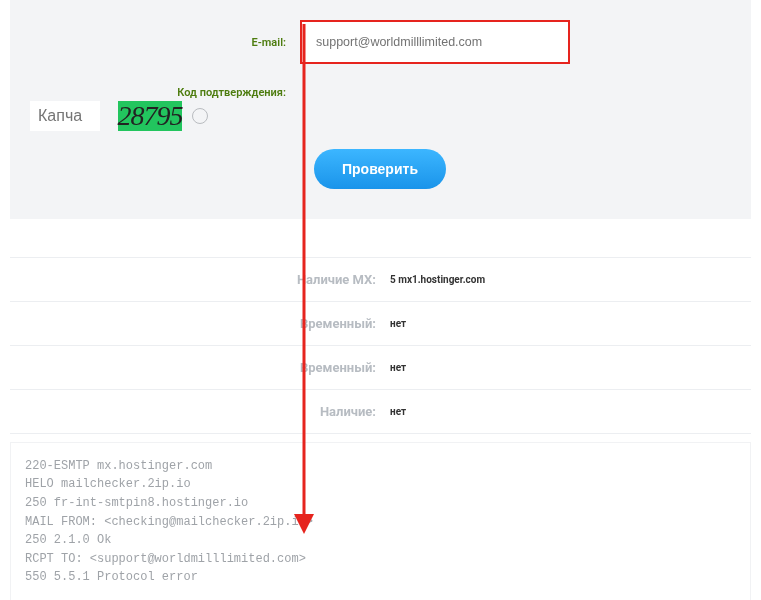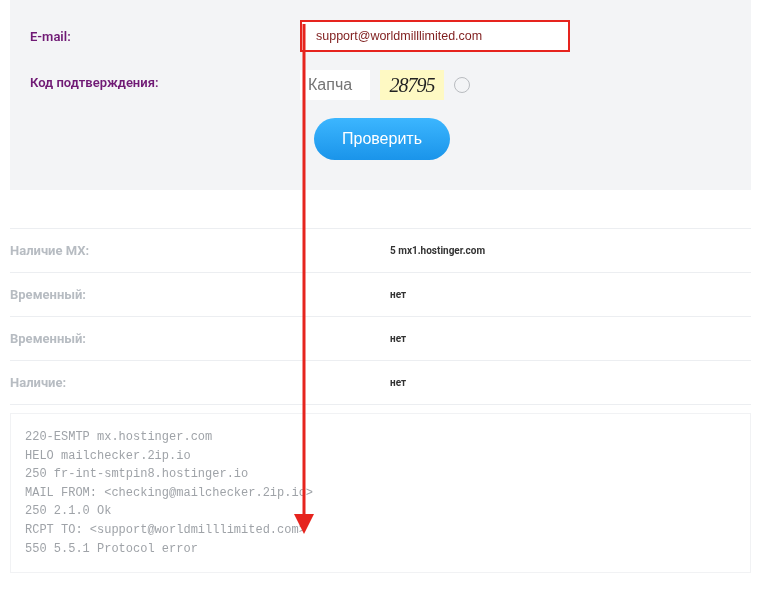--- a/index.html
+++ b/index.html
@@ -1,49 +1,49 @@
 <!DOCTYPE html>
 <html><head>
 <meta charset="utf-8">
 <style>
   * { margin: 0; padding: 0; box-sizing: border-box; }
   body { font-family: -apple-system, BlinkMacSystemFont, "Segoe UI", Roboto, Arial, sans-serif; font-size: 13px; color: #333; background: #fff; }
   .wrap { width: 761px; padding: 0 10px 10px; }
   .form-area { background: #f3f4f6; padding: 20px 20px 30px; }
   .form-row { display: flex; align-items: center; margin-bottom: 18px; }
-  .form-label { width: 270px; padding-right: 14px; color: #701a75; font-weight: 600; font-size: 13px; }
+  .form-label { width: 270px; text-align: right; padding-right: 14px; color: #4d7c0f; font-weight: 600; font-size: 11px; }
   .form-ctrl { flex: 1; display: flex; align-items: center; gap: 10px; }
-  .email-input { width: 270px; height: 32px; border: 2px solid #e6241e; background: #fff; padding: 4px 14px; font-size: 12.5px; color: #7f1d1d; outline: none; }
+  .email-input { width: 270px; height: 44px; border: 2px solid #e6241e; background: #fff; padding: 4px 14px; font-size: 12.5px; color: #737373; outline: none; }
   .captcha-input { width: 70px; height: 30px; border: none; background: #fff; padding: 4px 8px; font-size: 16px; color: #aaa; outline: none; }
-  .captcha-img { width: 64px; height: 30px; background: #fef9c3; display: flex; align-items: center; justify-content: center; font-family: "Brush Script MT", cursive; font-style: italic; font-size: 20px; letter-spacing: -1px; color: #222; }
+  .captcha-img { width: 64px; height: 30px; background: #22c55e; display: flex; align-items: center; justify-content: center; font-family: "Brush Script MT", cursive; font-style: italic; font-size: 28px; letter-spacing: -1px; color: #222; margin-left: 8px; }
   .reload { width: 16px; height: 16px; border: 1.5px solid #b9bcc0; border-radius: 50%; position: relative; cursor: pointer; }
   .submit-row { display: flex; }
-  .submit-btn { margin-left: 284px; background: #2aa4f4; background: linear-gradient(180deg,#3cb6ff,#1a94ea); color: #fff; border: none; border-radius: 22px; padding: 12px 28px; font-size: 16px; font-weight: 400; cursor: pointer; }
+  .submit-btn { margin-left: 284px; background: #2aa4f4; background: linear-gradient(180deg,#3cb6ff,#1a94ea); color: #fff; border: none; border-radius: 22px; padding: 12px 28px; font-size: 14px; font-weight: 700; cursor: pointer; }
   .hr { height: 1px; background: #eceef1; }
   .res-row { display: flex; align-items: center; padding: 14px 0; }
-  .res-label { width: 380px; text-align: left; padding-right: 14px; color: #b7bcc2; font-weight: 700; font-size: 13px; }
+  .res-label { width: 380px; text-align: right; padding-right: 14px; color: #b7bcc2; font-weight: 700; font-size: 13px; }
   .res-val { flex: 1; font-size: 10px; font-weight: 700; color: #333; line-height: 1.5; }
   .log { margin-top: 8px; background: #fff; border: 1px solid #f1f2f4; padding: 14px; font-family: "Consolas","Courier New",monospace; font-size: 12px; color: #9fa3a8; line-height: 1.55; white-space: pre; }
   .arrow-svg { position: absolute; pointer-events: none; }
   .wrap { position: relative; }
 </style>
 </head>
 <body>
 
 <div class="wrap">
 
   <div class="form-area">
     <div class="form-row">
       <div class="form-label">E-mail:</div>
       <div class="form-ctrl">
         <input class="email-input" type="text" value="support@worldmilllimited.com" style="">
       </div>
     </div>
 
-    <div class="form-row" style="align-items:flex-start;">
+    <div class="form-row" style="align-items:flex-start;flex-direction:column;">
       <div class="form-label" style="padding-top:4px; line-height:1.35;">Код подтверждения:</div>
       <div class="form-ctrl">
         <input class="captcha-input" type="text" placeholder="Капча" style="">
         <div class="captcha-img">28795</div>
         <span class="reload"></span>
       </div>
     </div>
 
     <div class="submit-row">
       <button class="submit-btn">Проверить</button>

